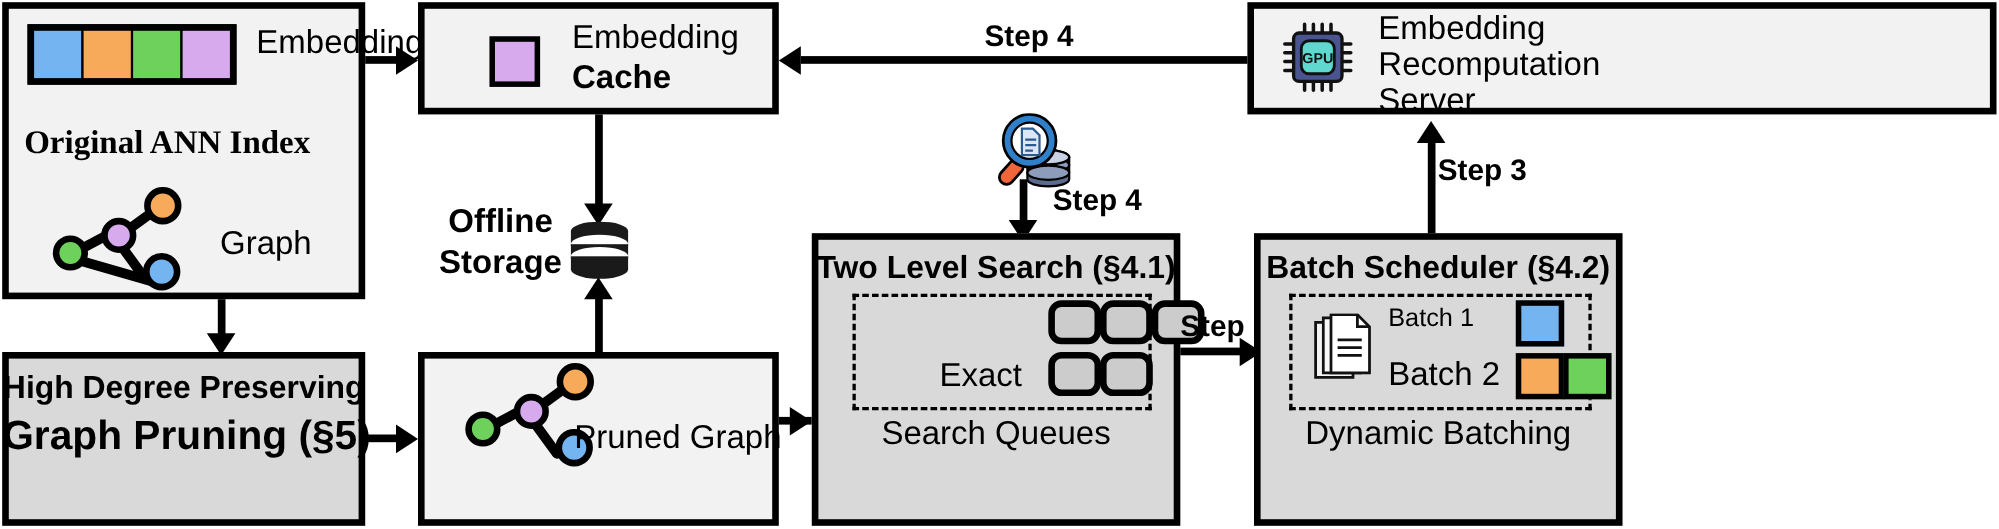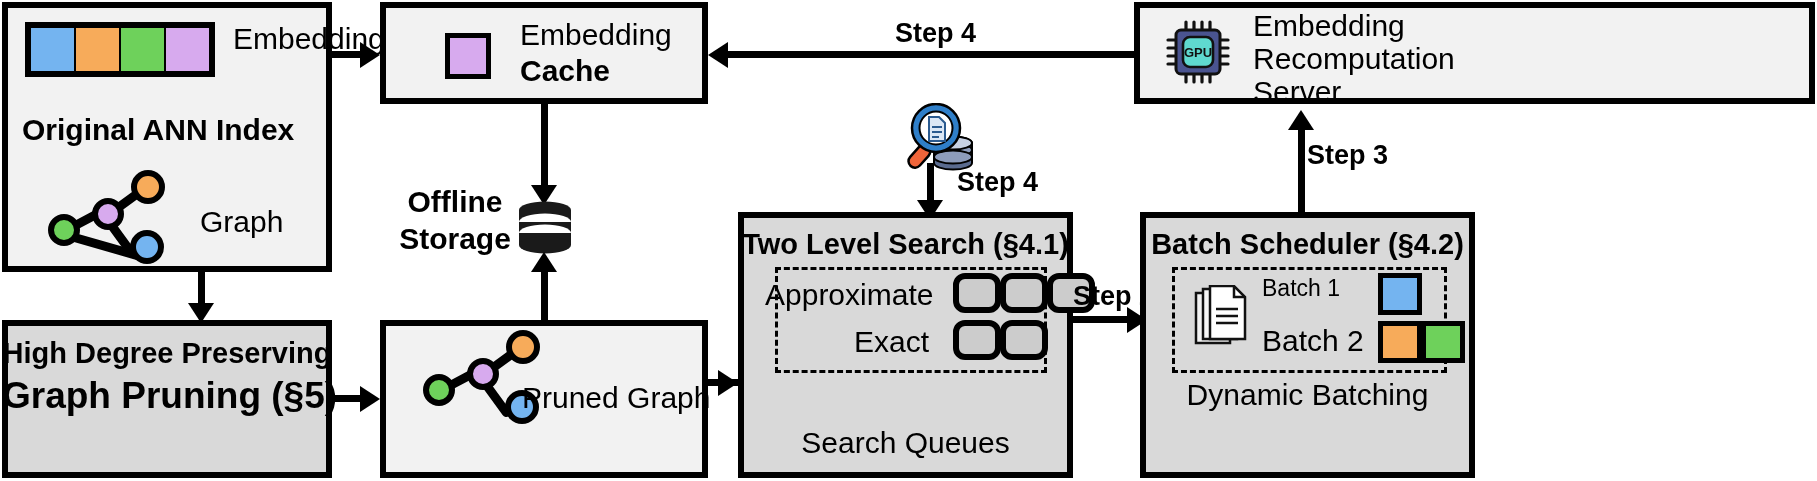--- a/index.html
+++ b/index.html
@@ -51,21 +51,21 @@
   <div class="box" style="left:2px;top:2px;width:330px;height:270px;"></div>
 
   <div class="strip" style="left:25px;top:22px;">
     <i style="background:#74b4f0"></i>
     <i style="background:#f7ab5a"></i>
     <i style="background:#6ed15b"></i>
     <i style="background:#d7aaee"></i>
   </div>
   <div class="lbl" style="left:233px;top:22px;font-size:30px;">Embedding</div>
 
-  <div class="lbl bold" style="left:22px;top:113px;font-size:30px;">Original ANN Index</div>
+  <div class="lbl bold" style="left:22px;top:113px;font-size:30px;font-family:Liberation Serif, serif;">Original ANN Index</div>
 
   <div style="position:absolute;left:40px;top:170px;width:130px;height:95px;">
     <div class="gedge" style="left:24px;top:57px;width:52px;transform:rotate(-28deg);"></div>
     <div class="gedge" style="left:24px;top:60px;width:82px;transform:rotate(16deg);"></div>
     <div class="gedge" style="left:66px;top:42px;width:48px;transform:rotate(-36deg);"></div>
     <div class="gedge" style="left:68px;top:46px;width:44px;transform:rotate(54deg);"></div>
     <div class="gnode" style="left:8px;top:44px;width:32px;height:32px;background:#6ed15b;"></div>
     <div class="gnode" style="left:52px;top:28px;width:32px;height:32px;background:#d7aaee;"></div>
     <div class="gnode" style="left:91px;top:0px;width:34px;height:34px;background:#f7ab5a;"></div>
     <div class="gnode" style="left:90px;top:60px;width:34px;height:34px;background:#74b4f0;"></div>
@@ -150,30 +150,29 @@
   <div class="lbl bold" style="left:957px;top:167px;font-size:27px;">Step 4</div>
 
   <div class="ln" style="left:927px;top:163px;width:7px;height:42px;"></div>
   <div class="ah down" style="left:917px;top:200px;"></div>
 
   <div class="box gray" style="left:738px;top:212px;width:335px;height:266px;"></div>
   <div class="lbl bold ctr" style="left:738px;top:228px;width:335px;font-size:29px;">Two Level Search (§4.1)</div>
 
   <div class="dashbox" style="left:775px;top:267px;width:272px;height:106px;"></div>
 
-  <div class="lbl" style="left:765px;top:278px;font-size:30px;">Approximate</div>
   <div class="qcell" style="left:953px;top:273px;width:48px;height:40px;"></div>
   <div class="qcell" style="left:1000px;top:273px;width:48px;height:40px;"></div>
   <div class="qcell" style="left:1047px;top:273px;width:48px;height:40px;"></div>
 
   <div class="lbl" style="left:854px;top:325px;font-size:30px;">Exact</div>
   <div class="qcell" style="left:953px;top:320px;width:48px;height:40px;"></div>
   <div class="qcell" style="left:1000px;top:320px;width:48px;height:40px;"></div>
 
-  <div class="lbl ctr" style="left:738px;top:378px;width:335px;font-size:30px;margin-top:48px;">Search Queues</div>
+  <div class="lbl ctr" style="left:738px;top:378px;width:335px;font-size:30px;">Search Queues</div>
 
   <div class="lbl bold" style="left:1073px;top:281px;font-size:27px;">Step 2</div>
   <div class="ln" style="left:1073px;top:316px;width:62px;height:7px;"></div>
   <div class="ah right" style="left:1127px;top:307px;"></div>
 
   <div class="box gray" style="left:1140px;top:212px;width:335px;height:266px;"></div>
   <div class="lbl bold ctr" style="left:1140px;top:228px;width:335px;font-size:29px;">Batch Scheduler (§4.2)</div>
 
   <div class="dashbox" style="left:1172px;top:267px;width:275px;height:106px;"></div>
 

